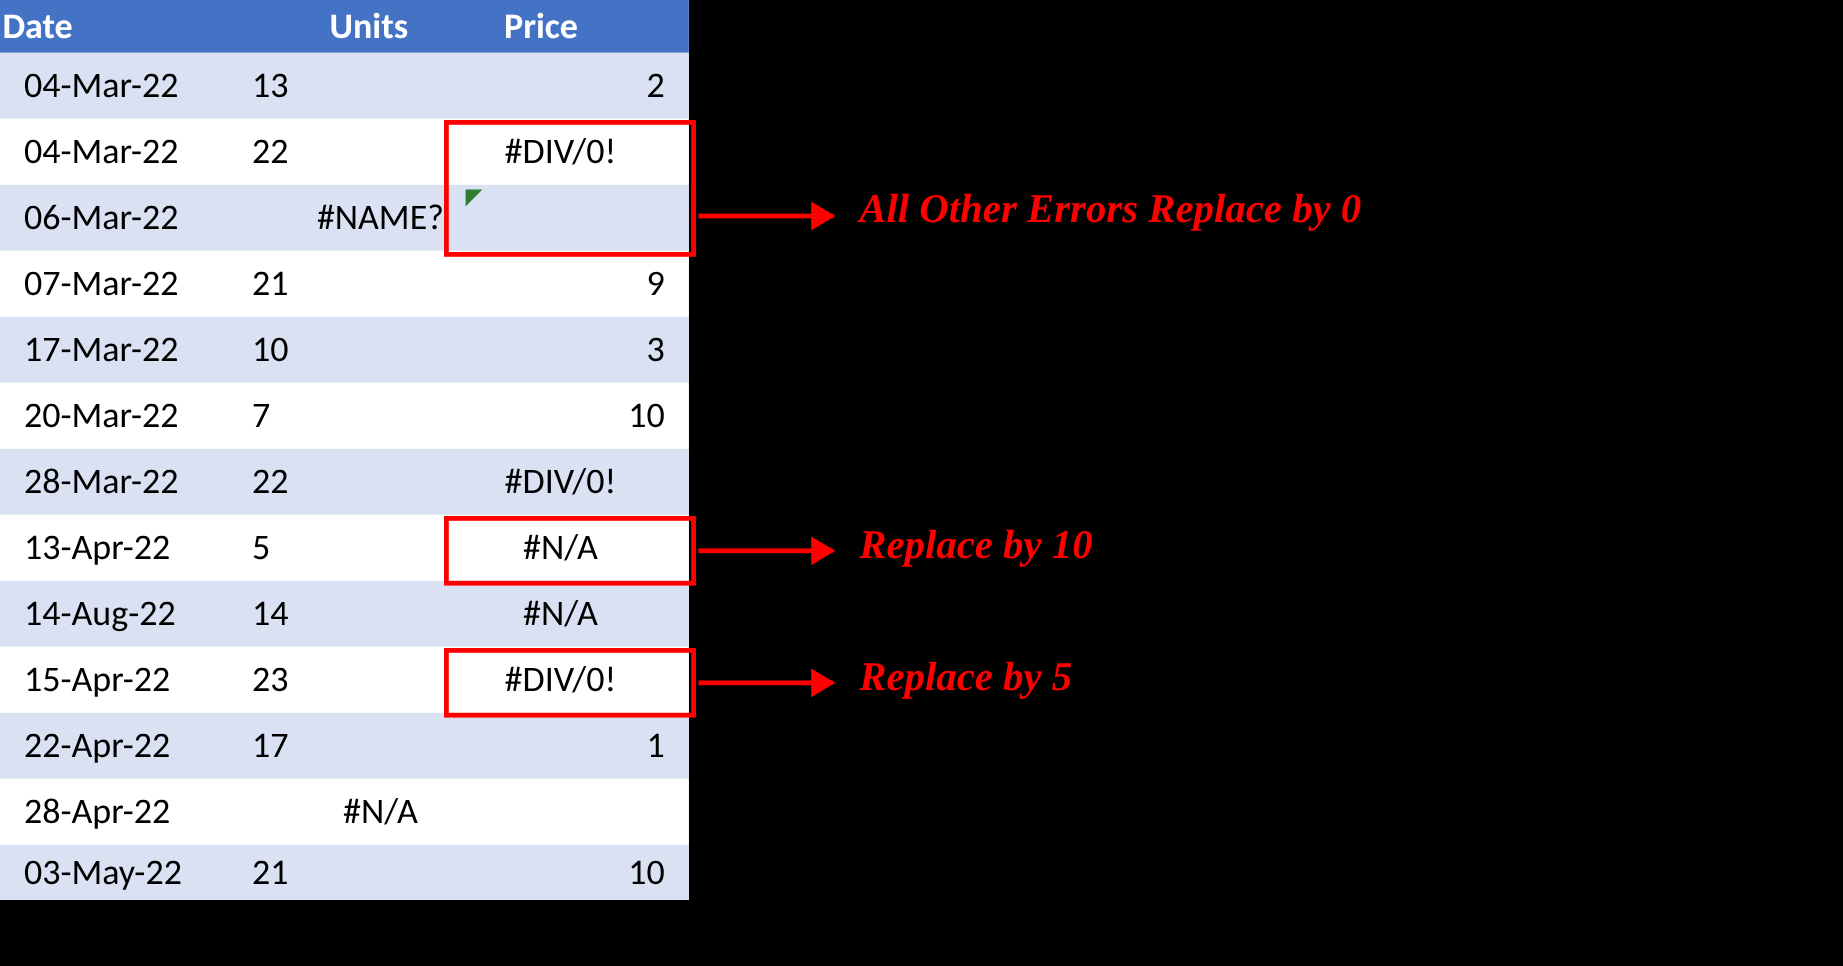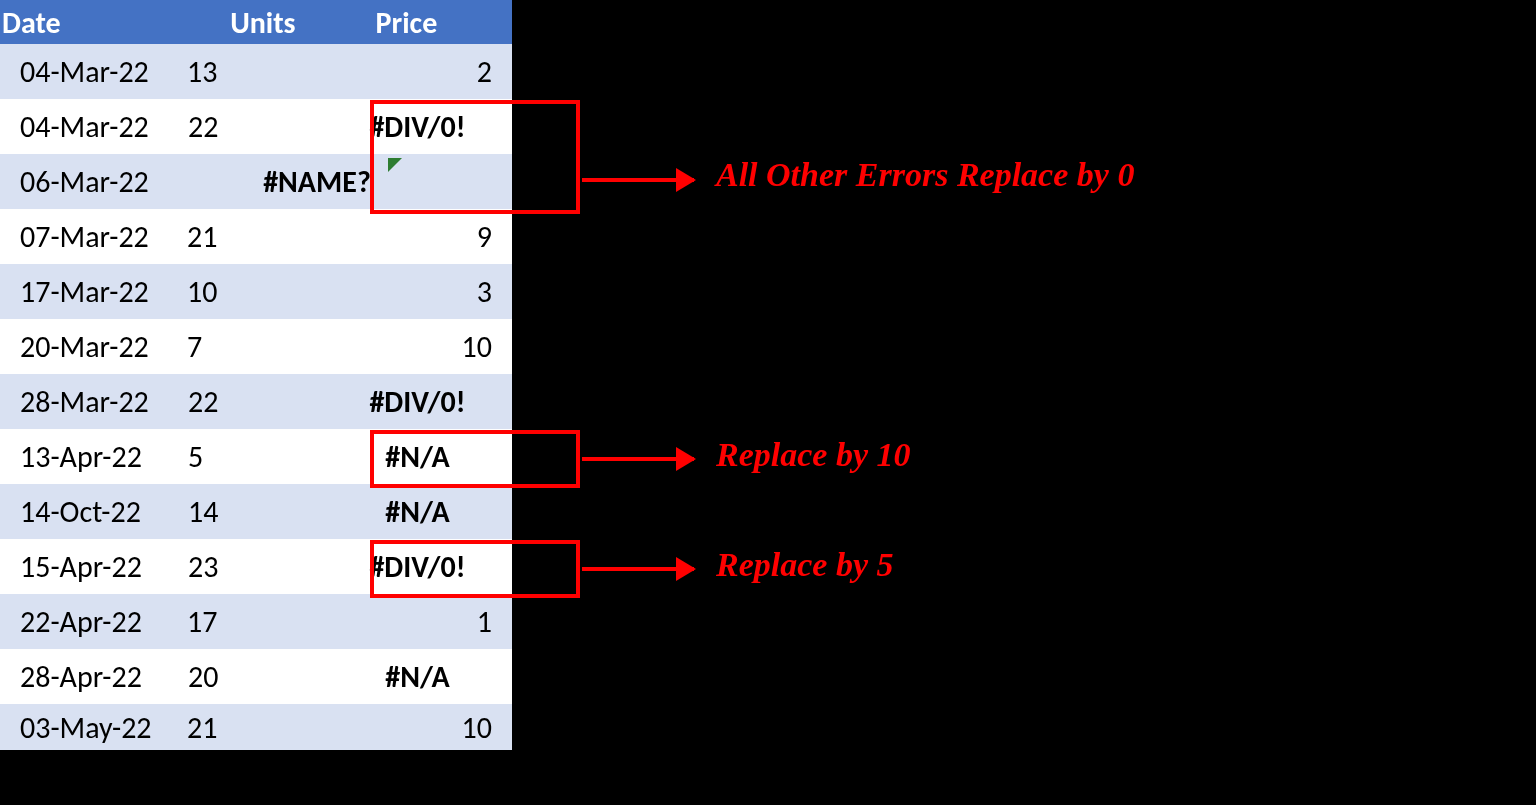--- a/index.html
+++ b/index.html
@@ -9,21 +9,21 @@
     height: 805px;
     background: #000;
     font-family: Calibri, Arial, sans-serif;
     overflow: hidden;
     position: relative;
   }
   .table {
     position: absolute;
     left: 0;
     top: 0;
-    width: 512px;
+    width: 574px;
     border-collapse: collapse;
     background: #fff;
   }
   .header-row {
     display: flex;
     background: #4472C4;
     color: #fff;
     font-weight: bold;
     font-size: 30px;
     height: 44px;
@@ -37,21 +37,21 @@
     align-items: center;
   }
   .row.odd { background: #D9E1F2; }
   .row.even { background: #FFFFFF; }
   .col-date { width: 210px; padding-left: 20px; box-sizing: border-box; }
   .col-units { width: 150px; text-align: left; padding-right: 20px; box-sizing: border-box; }
   .col-price { width: 214px; text-align: right; padding-right: 20px; box-sizing: border-box; }
   .header-row .col-date { padding-left: 2px; }
   .header-row .col-units { text-align: right; padding-left: 0; }
   .header-row .col-price { text-align: left; padding-left: 60px; }
-  .price-center { text-align: center; padding-right: 0; font-weight: bold; }
+  .price-center { text-align: center; padding-right: 0; }
 
   .error-flag {
     position: absolute;
     width: 0; height: 0;
     border-top: 14px solid #2E7D32;
     border-right: 14px solid transparent;
   }
 
   .annot-box {
     position: absolute;
@@ -130,37 +130,36 @@
     <div class="col-date">28-Mar-22</div>
     <div class="col-units">22</div>
     <div class="col-price price-center">#DIV/0!</div>
   </div>
   <div class="row even">
     <div class="col-date">13-Apr-22</div>
     <div class="col-units">5</div>
     <div class="col-price price-center">#N/A</div>
   </div>
   <div class="row odd">
-    <div class="col-date">14-Oct-22</div>
+    <div class="col-date">14-Aug-22</div>
     <div class="col-units">14</div>
     <div class="col-price price-center">#N/A</div>
   </div>
   <div class="row even">
     <div class="col-date">15-Apr-22</div>
     <div class="col-units">23</div>
     <div class="col-price price-center">#DIV/0!</div>
   </div>
   <div class="row odd">
     <div class="col-date">22-Apr-22</div>
     <div class="col-units">17</div>
     <div class="col-price">1</div>
   </div>
   <div class="row even">
     <div class="col-date">28-Apr-22</div>
-    <div class="col-units">20</div>
     <div class="col-price price-center">#N/A</div>
   </div>
   <div class="row odd" style="height:46px; overflow:hidden;">
     <div class="col-date">03-May-22</div>
     <div class="col-units">21</div>
     <div class="col-price">10</div>
   </div>
 </div>
 
 <div class="error-flag" style="left:388px; top:158px;"></div>

